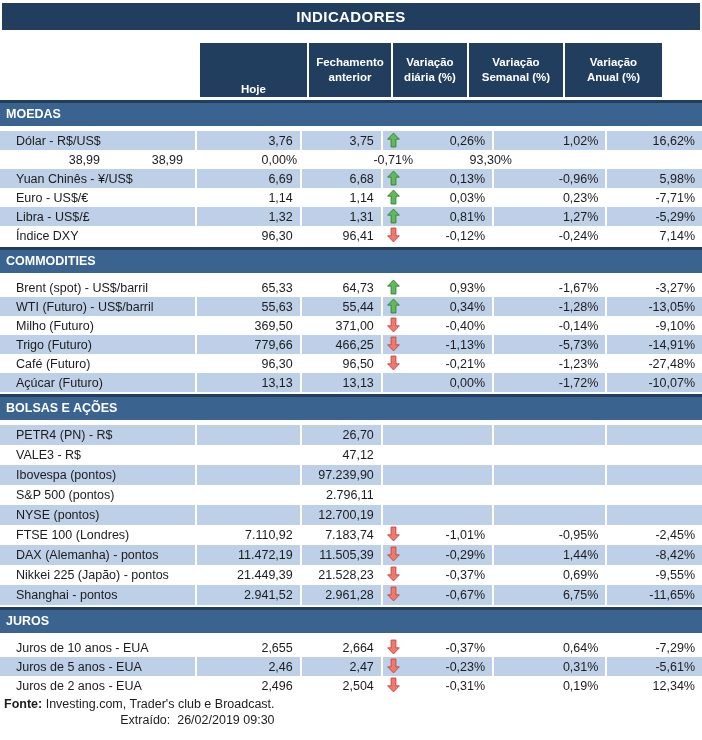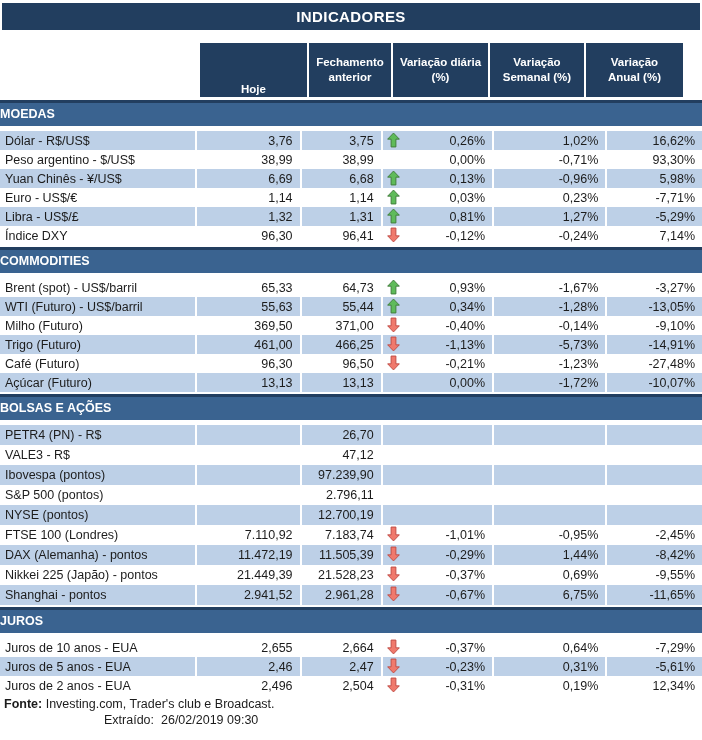--- a/index.html
+++ b/index.html
@@ -25,45 +25,45 @@
   .header-row{position:absolute;left:0;top:43px;width:702px;height:54px;display:flex;}
   .header-spacer{width:200px;}
   .hcell{
     background:var(--navy);color:#fff;font-weight:bold;font-size:11.5px;line-height:1.3;
     display:flex;align-items:center;justify-content:center;text-align:center;
     box-sizing:border-box;border-left:2px solid #fff;
   }
   .hcell span{display:block;}
   .w-hoje{width:107px;border-left:none;align-items:flex-end;}
   .w-fech{width:84px;}
-  .w-diaria{width:97px;}
+  .w-diaria{width:76px;}
   .w-semanal{width:96px;}
   .w-anual{width:99px;}
   .w-anual span{width:62px;}
   .sections{position:absolute;left:0;top:100px;width:702px;}
   .section + .section{margin-top:2px;}
   .section-header{
     border-top:3px solid var(--navy);background:var(--steel);
     height:23px;line-height:23px;color:#fff;font-weight:bold;font-size:12.5px;
-    margin-bottom:5px;
+    padding-left:6px;margin-bottom:5px;
   }
   .row{display:flex;height:19px;}
   .section:nth-child(3) .row{height:20px;}
   .cell{box-sizing:border-box;display:flex;align-items:center;overflow:hidden;white-space:nowrap;}
   .cell + .cell{border-left:2px solid #fff;}
   .row.shade .cell{background:var(--row-blue);}
-  .c-label{width:200px;padding-left:5px;}
+  .c-label{width:200px;padding-left:16px;}
   .c-hoje{width:107px;align-items:center;}
   .c-fech{width:83px;}
   .c-diaria{width:114px;position:relative;}
   .c-semanal{width:116px;}
   .c-anual{width:99px;}
   .num{justify-content:flex-end;padding-right:7px;}
   .arrow{position:absolute;left:4px;top:1px;}
-  .footer{position:absolute;left:4px;top:696px;font-size:12.5px;line-height:16px;}
+  .footer{position:absolute;left:4px;top:696px;font-size:12.5px;line-height:16px;text-align:right;}
   .footer .indent{padding-left:100px;}
   .footer b{font-weight:bold;}
 </style>
 </head>
 <body>
 
 <div class="page">
 
   <div class="title-bar">INDICADORES</div>
 
@@ -106,23 +106,20 @@
             <span>0,26%</span>
           </div>
           <div class="cell c-semanal num">
             <span>1,02%</span>
           </div>
           <div class="cell c-anual num">
             <span>16,62%</span>
           </div>
         </div>
         <div class="row plain">
-          <div class="cell c-label">
-            <span>Peso argentino - $/US$</span>
-          </div>
           <div class="cell c-hoje num">
             <span>38,99</span>
           </div>
           <div class="cell c-fech num">
             <span>38,99</span>
           </div>
           <div class="cell c-diaria num">
             <span>0,00%</span>
           </div>
           <div class="cell c-semanal num">
@@ -294,21 +291,21 @@
           </div>
           <div class="cell c-anual num">
             <span>-9,10%</span>
           </div>
         </div>
         <div class="row shade">
           <div class="cell c-label">
             <span>Trigo (Futuro)</span>
           </div>
           <div class="cell c-hoje num">
-            <span>461,00</span>
+            <span>779,66</span>
           </div>
           <div class="cell c-fech num">
             <span>466,25</span>
           </div>
           <div class="cell c-diaria num">
             <svg class="arrow" width="13" height="16" viewBox="0 0 14 17">
               <path d="M7 16 L0.7 9.4 L4.4 9.4 L4.4 1 L9.6 1 L9.6 9.4 L13.3 9.4 Z" fill="var(--arrow-down-fill)" stroke="var(--arrow-down-stroke)" stroke-width="1" stroke-linejoin="round"></path>
             </svg>
             <span>-1,13%</span>
           </div>

